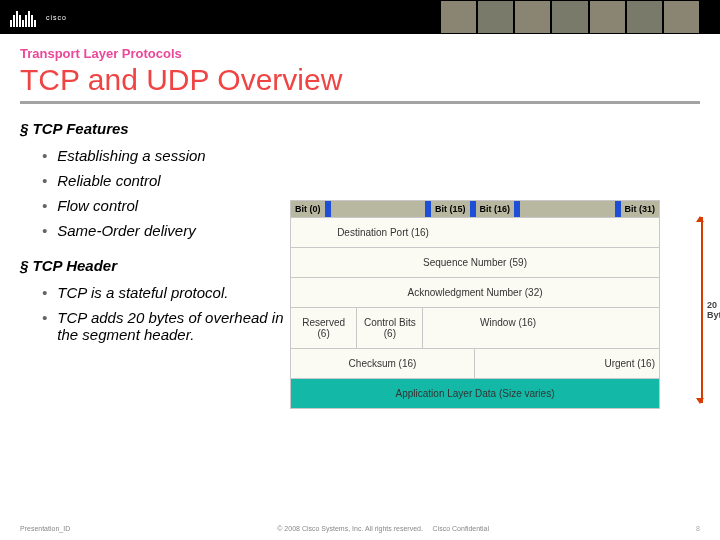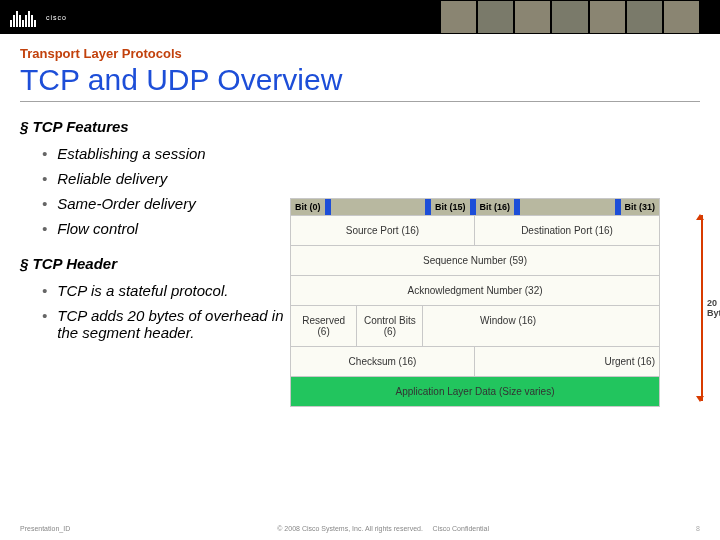--- a/index.html
+++ b/index.html
@@ -23,24 +23,24 @@
   .logo-text { color:#fff; font-size:7px; letter-spacing:1px; margin-left:10px; }
   .photostrip {
     position:absolute; right:20px; top:0; height:34px; width:260px;
     display:flex;
   }
   .ph { flex:1; background:#7a7a6a; border:1px solid #000; }
   .ph:nth-child(odd){background:#8a8572}
   .content {
     padding: 12px 20px 0 20px;
   }
-  .kicker { font-size:13px; font-weight:bold; color:#c2410c; }
+  .kicker { font-size:13px; font-weight:bold; color:#ec4899; }
   .title {
-    font-size:30px; font-weight:400; color:#1d4ed8;
-    border-bottom:1px solid #a3a3a3; margin-top:2px; padding-bottom:4px;
+    font-size:30px; font-weight:400; color:#ef4444;
+    border-bottom:3px solid #a3a3a3; margin-top:2px; padding-bottom:4px;
   }
   .body-cols { display:flex; margin-top:10px; }
   .left { width:270px;font-style:italic; }
   .right { flex:1; position:relative; padding-top:86px; }
   .sec-h { font-size:15px; font-weight:bold; margin:6px 0 6px 0; }
   .sec-h::before { content:"§ "; }
   .lvl1 { list-style:none; margin:0; padding:0 0 0 22px; }
   .lvl1 li {
     font-size:15px; color:#000; padding:4px 0;
     display:flex; align-items:flex-start;
@@ -51,21 +51,21 @@
     width:370px; position:relative;
     font-size:10px; color:#555;
   }
   .bits {
     display:flex; background:#b8b8a0; color:#000;
     font-size:9px; font-weight:bold;
   }
   .bits div { padding:3px 4px; border-right:6px solid #1d4ed8; }
   .bits .g { flex:1; }
   .hrow { display:flex; border-top:1px solid #c8c8c8; background:#fbfbf4; }
-  .hrow.app { background:#22c55e; }
+  .hrow.app { background:#14b8a6; }
   .hcell {
     padding:9px 4px; text-align:center; border-right:1px solid #c8c8c8;
     font-size:10px; color:#333;
   }
   .hcell:last-child{border-right:none}
   .bracket {
     position:absolute; right:-50px; top:16px; height:186px; width:48px;
     font-size:9px; color:#444; display:flex; align-items:center;padding-left:40px;
   }
   .bracket .arr {
@@ -119,27 +119,27 @@
   <div class="title">TCP and UDP Overview</div>
 
   <div class="body-cols">
     <div class="left">
       <div class="sec-h">TCP Features</div>
       <ul class="lvl1">
         <li>
             <span>Establishing a session</span>
           </li>
         <li>
-            <span>Reliable delivery</span>
+            <span>Reliable control</span>
+          </li>
+        <li>
+            <span>Flow control</span>
           </li>
         <li>
             <span>Same-Order delivery</span>
-          </li>
-        <li>
-            <span>Flow control</span>
           </li>
       </ul>
 
       <div class="sec-h" style="margin-top:14px">TCP Header</div>
       <ul class="lvl1">
         <li>
             <span>TCP is a stateful protocol.</span>
           </li>
         <li>
             <span>TCP adds 20 bytes of overhead in the segment header.</span>
@@ -152,21 +152,20 @@
         <div class="bits">
           <div>Bit (0)</div>
           <div class="g"></div>
           <div>Bit (15)</div>
           <div>Bit (16)</div>
           <div class="g"></div>
           <div style="border-right:none">Bit (31)</div>
         </div>
         <div id="rows">
             <div class="hrow">
-              <div class="hcell" style="width: 50%;">Source Port (16)</div>
               <div class="hcell" style="width: 50%;">Destination Port (16)</div>
             </div>
             <div class="hrow">
               <div class="hcell" style="width: 100%;">Sequence Number (59)</div>
             </div>
             <div class="hrow">
               <div class="hcell" style="width: 100%;">Acknowledgment Number (32)</div>
             </div>
             <div class="hrow">
               <div class="hcell" style="width: 18%;">Reserved (6)</div>

